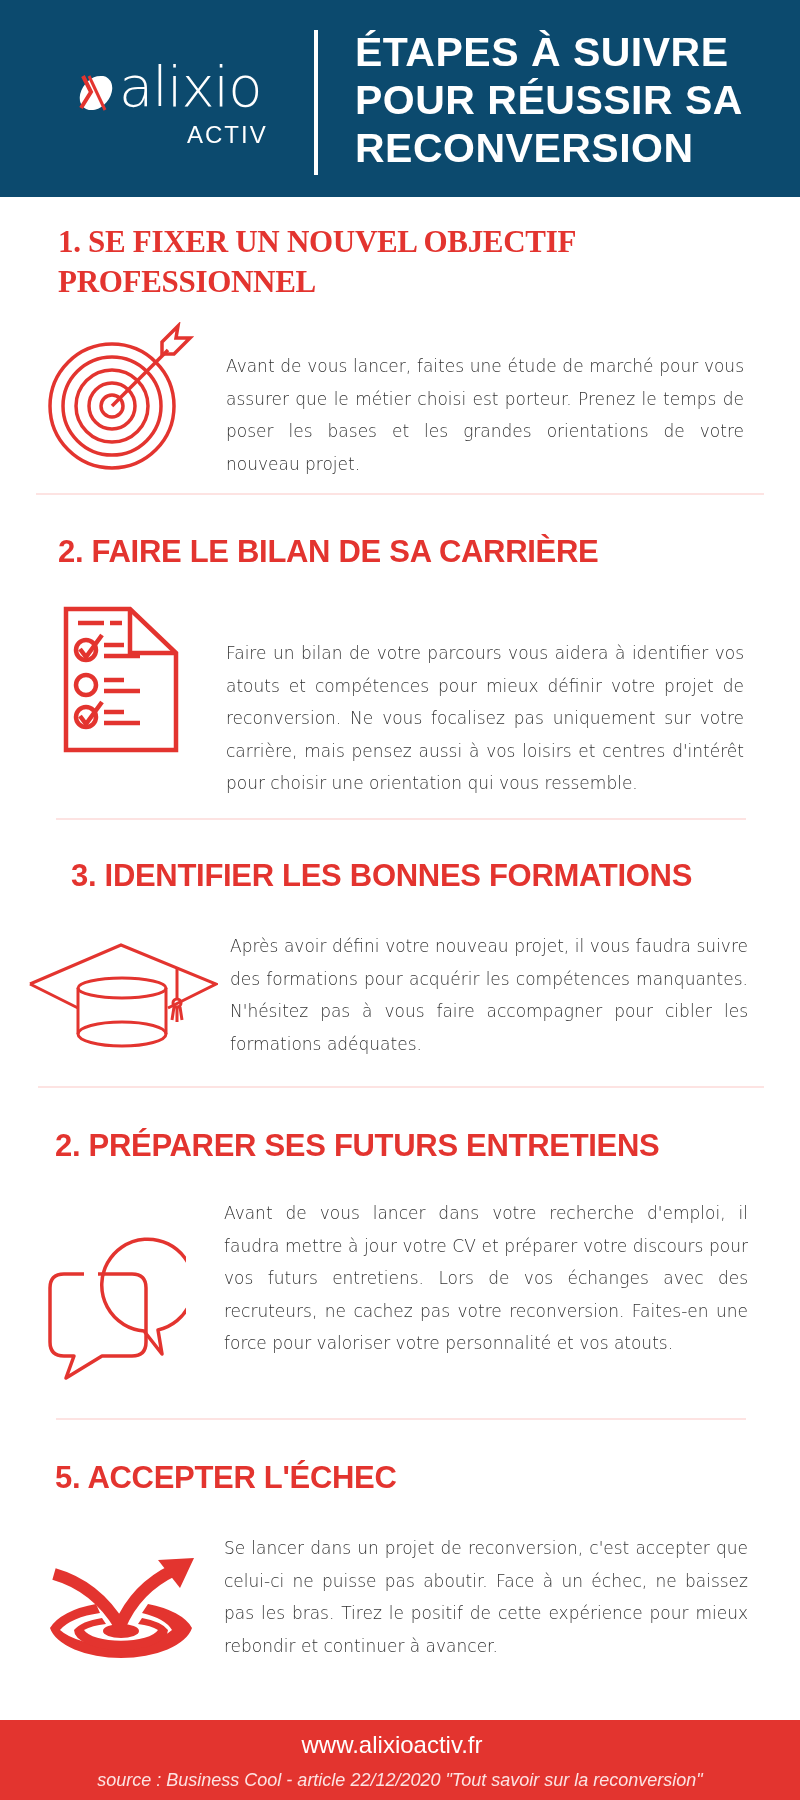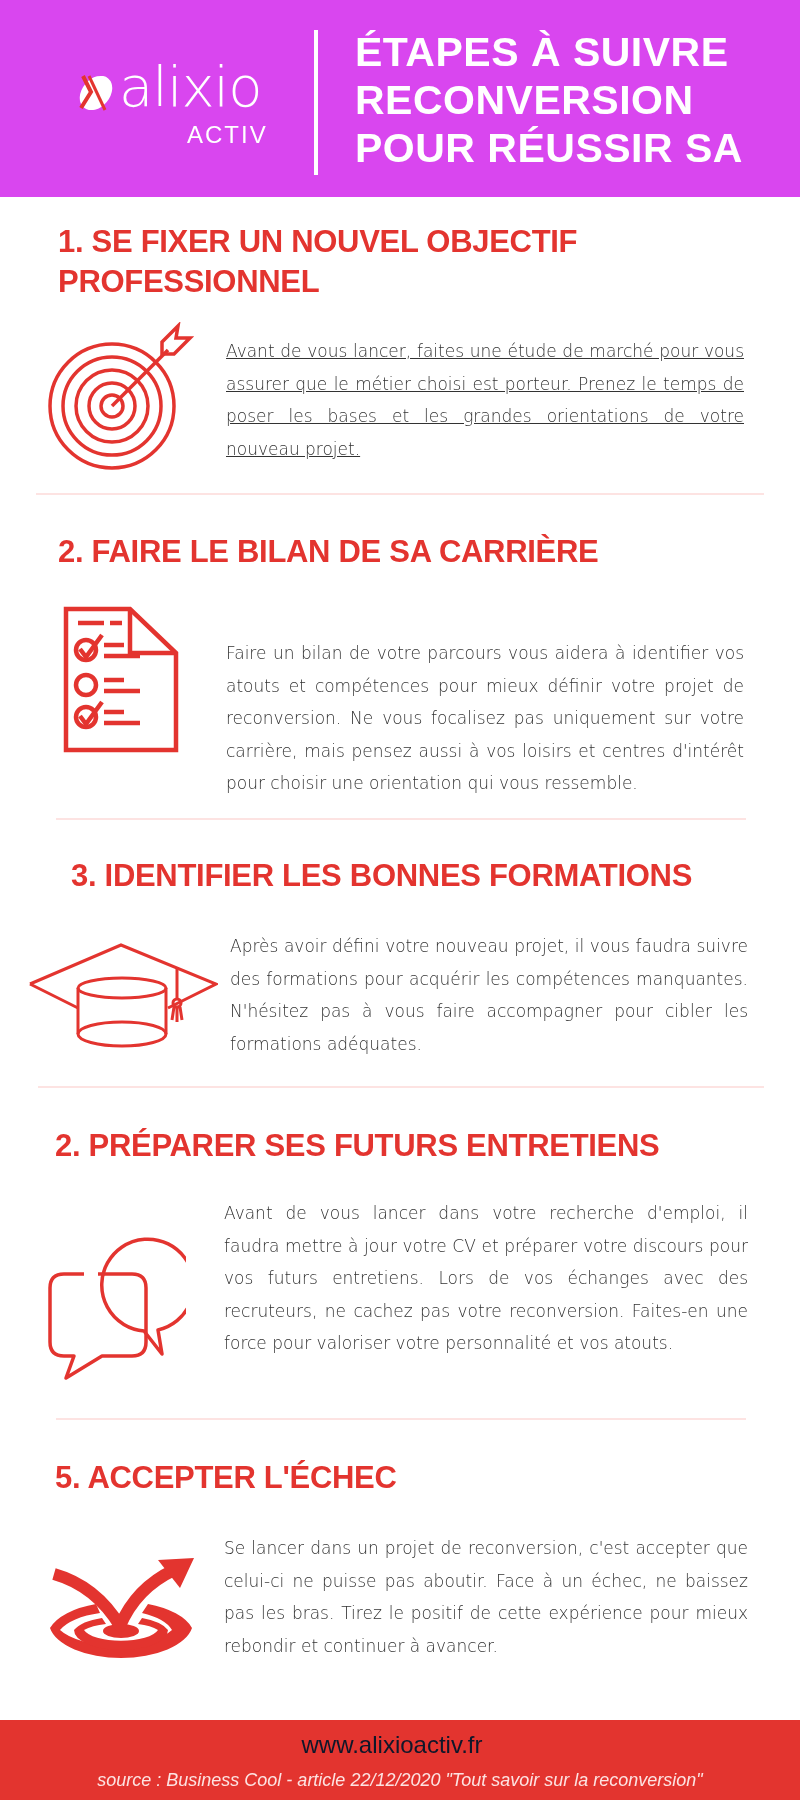--- a/index.html
+++ b/index.html
@@ -1,74 +1,74 @@
 <!DOCTYPE html>
 <html><head>
 <meta charset="utf-8">
 <style>
   * { box-sizing: border-box; margin: 0; padding: 0; }
   html, body { width: 800px; height: 1800px; background: #ffffff; overflow: hidden; }
   body { font-family: "Liberation Sans", sans-serif; color: #333333; position: relative; }
-  .header { position: absolute; left: 0; top: 0; width: 800px; height: 197px; background: #d946ef; }
+  .header { position: absolute; left: 0; top: 0; width: 800px; height: 197px; background: #0c4a6e; }
   .logo { position: absolute; left: 75px; top: 58px; width: 200px; height: 100px; }
   .logo-mark { position: absolute; left: 0; top: 14px; width: 42px; height: 42px; }
   .logo-word { position: absolute; left: 44px; top: -6px; font-family: "DejaVu Sans", sans-serif; font-weight: 300; font-size: 56px; color: #fff; letter-spacing: -1px; line-height: 70px; }
   .logo-sub { position: absolute; left: 112px; top: 62px; font-family: Liberation Sans, sans-serif; font-size: 24px; color: #fff; letter-spacing: 2px; line-height: 30px; font-weight: 300; }
   .header-divider { position: absolute; left: 314px; top: 30px; width: 4px; height: 145px; background: #ffffff; }
   .header-title { position: absolute; left: 355px; top: 28px; width: 420px; font-weight: bold; font-size: 41px; line-height: 48px; color: #fff; text-transform: uppercase; letter-spacing: 0.5px; }
   .header-title div { white-space: nowrap; }
 
   .step { position: absolute; left: 0; width: 800px; }
   .step-title { position: absolute; font-weight: bold; color: #e3342f; font-size: 31px; line-height: 40px; letter-spacing: -0.3px; white-space: nowrap; }
   .step-body { position: absolute; font-family: "DejaVu Sans", sans-serif; font-size: 17px; line-height: 32.5px; color: #333; text-align: justify; font-weight: 300; }
   .step-icon { position: absolute; }
   .divider { position: absolute; height: 2px; background: #fde3e2; }
 
   .footer { position: absolute; left: 0; top: 1720px; width: 800px; height: 80px; background: #e3342f; }
-  .footer-url { position: absolute; left: 0; top: 10px; width: 784px; text-align: center; color: #0f172a; font-size: 24px; line-height: 30px; }
+  .footer-url { position: absolute; left: 0; top: 10px; width: 784px; text-align: center; color: #ffffff; font-size: 24px; line-height: 30px; }
   .footer-source { position: absolute; left: 0; top: 48px; width: 800px; text-align: center; color: #fde3e2; font-style: italic; font-size: 18px; line-height: 24px; }
 </style>
 </head>
 <body>
 
 <div class="header">
   <div class="logo">
     <svg class="logo-mark" viewBox="0 0 42 42">
       <ellipse cx="21" cy="21" rx="19" ry="14" transform="rotate(-50 21 21)" fill="#ffffff"></ellipse>
       <path d="M8 4 L16 20 L6 36" stroke="#e3342f" stroke-width="4" fill="none"></path>
       <path d="M14 4 L30 38" stroke="#e3342f" stroke-width="3" fill="none"></path>
     </svg>
     <span class="logo-word">alixio</span>
     <span class="logo-sub">ACTIV</span>
   </div>
   <div class="header-divider"></div>
   <h1 class="header-title">
     <div>ÉTAPES À SUIVRE</div>
+    <div>POUR RÉUSSIR SA</div>
     <div>RECONVERSION</div>
-    <div>POUR RÉUSSIR SA</div>
   </h1>
 </div>
 
 <section class="step" style="top:0;">
-  <h2 class="step-title" style="left:58px; top:222px;">
+  <h2 class="step-title" style="left:58px; top:222px;font-family:Liberation Serif, serif;">
     <div>1. SE FIXER UN NOUVEL OBJECTIF</div>
     <div>PROFESSIONNEL</div>
   </h2>
   <svg class="step-icon" style="left:48px; top:322px;" width="150" height="150" viewBox="0 0 150 150">
     <g fill="none" stroke="#e3342f" stroke-width="3.5">
       <circle cx="64" cy="84" r="62"></circle>
       <circle cx="64" cy="84" r="49"></circle>
       <circle cx="64" cy="84" r="36"></circle>
       <circle cx="64" cy="84" r="23"></circle>
       <circle cx="64" cy="84" r="11"></circle>
       <line x1="64" y1="84" x2="120" y2="28"></line>
       <path d="M114 20 L130 4 L128 16 L142 16 L126 32 L114 32 Z" stroke-linejoin="miter"></path>
     </g>
   </svg>
-  <p class="step-body" style="left:226px; top:335px; width:518px;text-decoration:underline;">Avant de vous lancer, faites une étude de marché pour vous assurer que le métier choisi est porteur. Prenez le temps de poser les bases et les grandes orientations de votre nouveau projet.</p>
+  <p class="step-body" style="left:226px; top:350px; width:518px;">Avant de vous lancer, faites une étude de marché pour vous assurer que le métier choisi est porteur. Prenez le temps de poser les bases et les grandes orientations de votre nouveau projet.</p>
   <div class="divider" style="left:36px; top:493px; width:728px;"></div>
 </section>
 
 <section class="step" style="top:0;">
   <h2 class="step-title" style="left:58px; top:532px;">
     <div>2. FAIRE LE BILAN DE SA CARRIÈRE</div>
   </h2>
   <svg class="step-icon" style="left:62px; top:605px;" width="120" height="150" viewBox="0 0 120 150">
     <g fill="none" stroke="#e3342f" stroke-width="4.5">
       <path d="M4 4 L68 4 L114 48 L114 145 L4 145 Z"></path>

